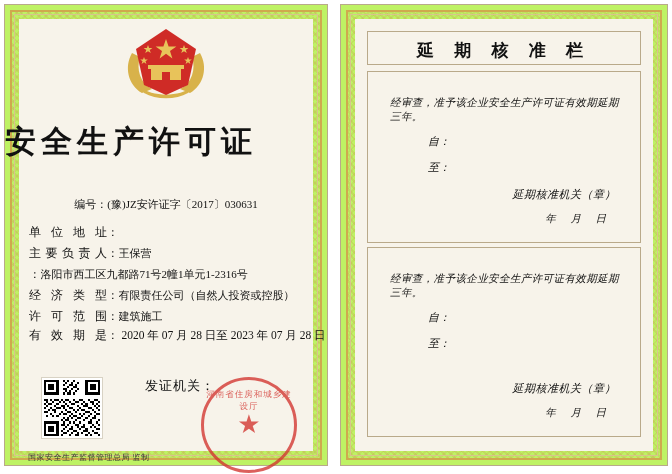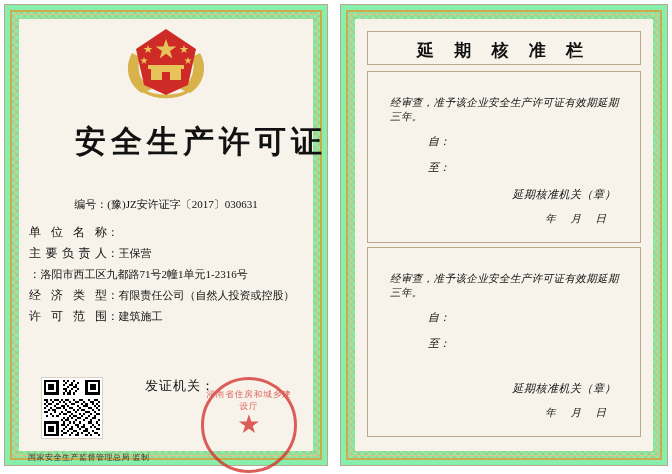--- a/index.html
+++ b/index.html
@@ -18,21 +18,21 @@
     width: 672px;
     height: 474px;
     background: #ffffff;
   }
 
   
   .cert {
     position: absolute;
     top: 4px;
     height: 462px;
-    background: #86efac;
+    background: #bef264;
     border: 1px solid #b9a98a;
     box-sizing: border-box;
   }
   .cert-left { left: 4px; width: 324px; }
   .cert-right { left: 340px; width: 328px; }
 
   
   .frame-outer {
     position: absolute;
     inset: 5px;
@@ -73,21 +73,21 @@
     width: 96px;
     height: 78px;
   }
   .emblem svg { display: block; }
 
   .main-title {
     position: absolute;
     left: 0;
     right: 0;
     top: 116px;
-    text-align: right;
+    text-align: left;
     font-size: 31px;
     letter-spacing: 5px;
     font-weight: bold;
     color: #111;
     font-family: "Liberation Serif", "DejaVu Serif", serif;
   }
   .sub-title {
     position: absolute;
     left: 0; right: 0;
     top: 166px;
@@ -335,21 +335,21 @@
     </div>
 
     <div class="main-title">安全生产许可证</div>
 
     <div class="cert-no">
       <span>编号</span><span>：</span><span>(豫)JZ安许证字〔2017〕030631</span>
     </div>
 
     <div class="fields">
       <div class="field-row">
-        <span class="field-label">单位名称</span>
+        <span class="field-label">单位地址</span>
         <span class="field-colon">：</span>
       </div>
       <div class="field-row">
         <span class="field-label">主要负责人</span>
         <span class="field-colon">：</span>
         <span class="field-value">王保营</span>
       </div>
       <div class="field-row">
         <span class="field-colon">：</span>
         <span class="field-value">洛阳市西工区九都路71号2幢1单元1-2316号</span>
@@ -359,20 +359,24 @@
         <span class="field-colon">：</span>
         <span class="field-value">有限责任公司（自然人投资或控股）</span>
       </div>
       <div class="field-row">
         <span class="field-label">许可范围</span>
         <span class="field-colon">：</span>
         <span class="field-value">建筑施工</span>
       </div>
     </div>
 
+    <div class="valid-row">
+      <span class="lbl">有效期是</span><span>：</span>
+      <span>2020 年 07 月 28 日至 2023 年 07 月 28 日</span>
+    </div>
 
     <div class="issuer">发证机关：</div>
 
     <div class="seal">
       <div class="seal-text-top">河南省住房和城乡建设厅</div>
       <div class="seal-star">★</div>
     </div>
 
     <div class="qr">
       <svg class="qr-grid" viewBox="0 0 29 29" shape-rendering="crispEdges" aria-hidden="true">

